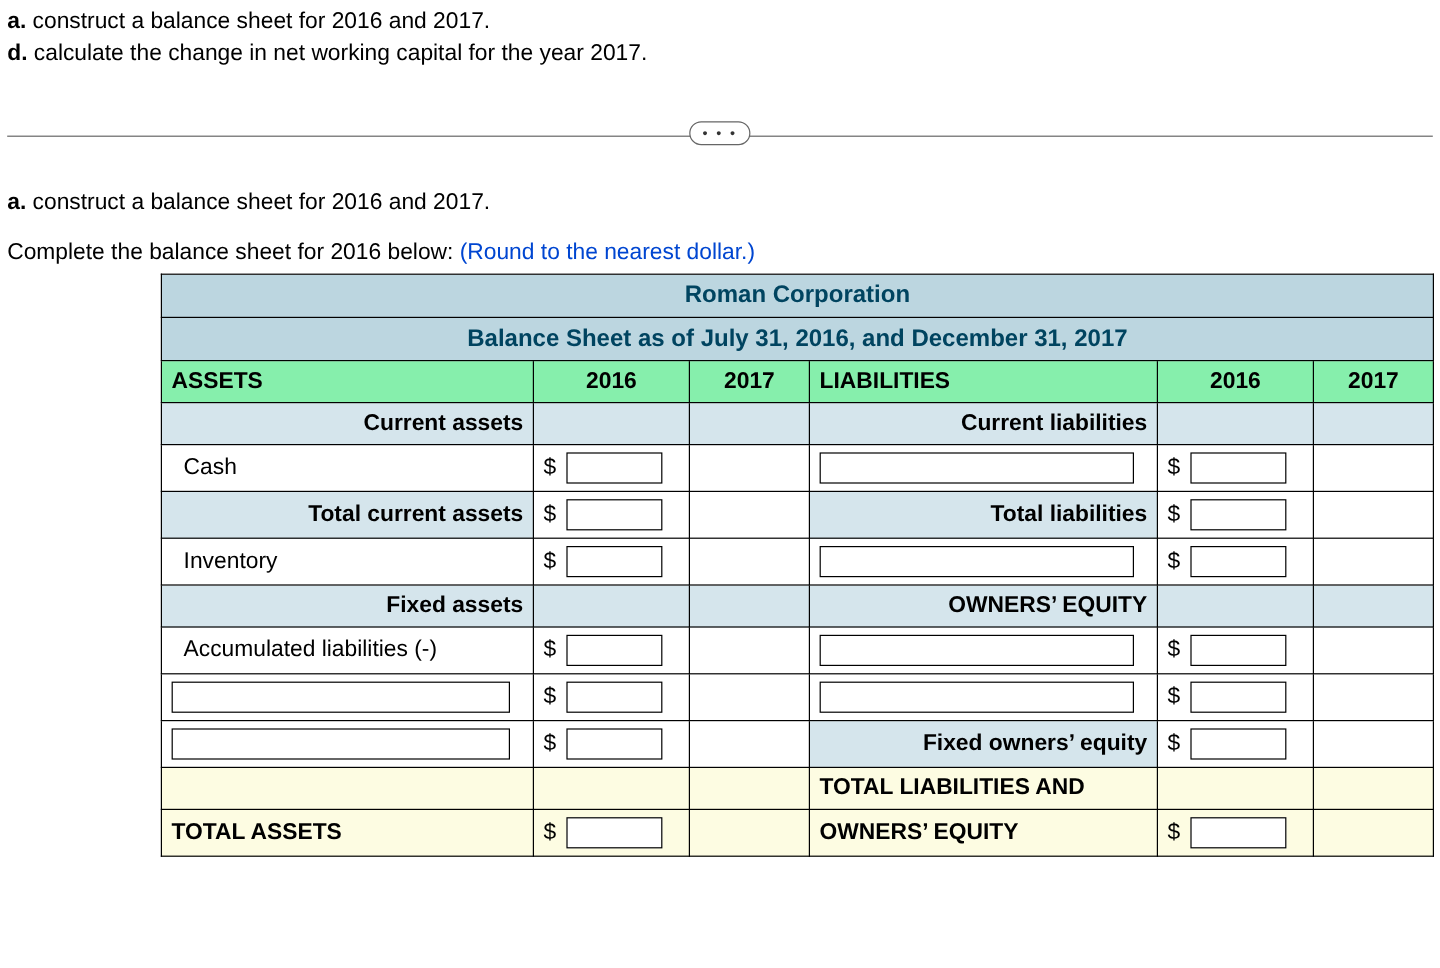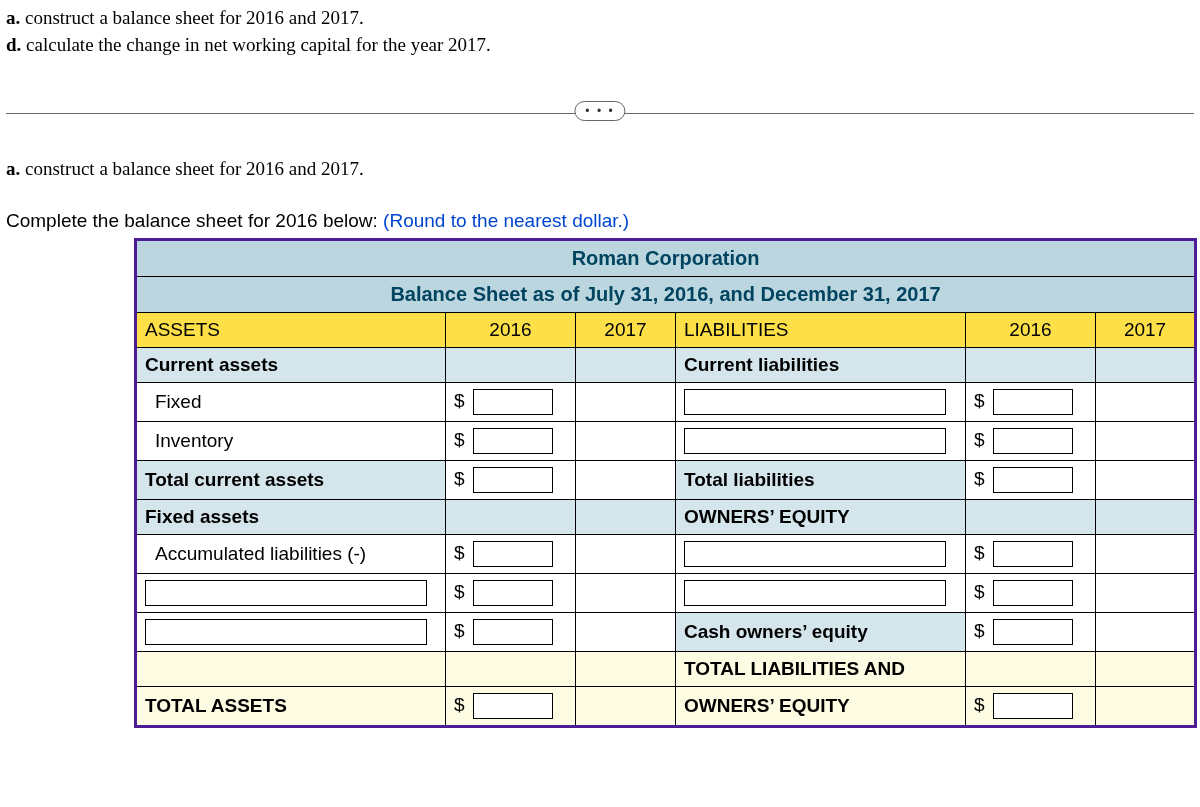--- a/index.html
+++ b/index.html
@@ -10,21 +10,20 @@
     color: #000;
     background: #fff;
     width: 1200px;
   }
   .wrap {
     padding: 4px 6px;
   }
   .q-line {
     margin: 2px 0;
     line-height: 1.3;
-    font-family: Liberation Serif, serif;
   }
   .q-line .letter {
     font-weight: bold;
   }
   .ellipsis-bar {
     position: relative;
     height: 40px;
     margin-top: 36px;
     margin-bottom: 24px;
   }
@@ -45,63 +44,64 @@
     background: #fff;
     padding: 2px 10px;
     font-size: 12px;
     letter-spacing: 2px;
     color: #333;
   }
   .section-a {
     margin-top: 4px;
   }
   .complete-line {
-    margin-top: 28px;
+    margin-top: 18px;
   }
   .blue-note {
     color: #0046d1;
   }
 
   .sheet {
     margin-top: 6px;
     margin-left: 128px;
     width: 1060px;
-    border: 3px solid #4c1d95;
+    border: 1px solid #4c1d95;
     border-collapse: collapse;
     table-layout: fixed;
   }
   .sheet td, .sheet th {
     border: 1px solid #000;
     padding: 6px 8px;
     font-size: 19px;
     vertical-align: middle;
   }
   .hdr-row td {
     background: #bcd6e0;
     text-align: center;
     font-weight: bold;
     color: #004460;
     font-size: 20px;
   }
   .col-head td {
-    background: #fde047;
-    font-weight: normal;
+    background: #86efac;
+    font-weight: bold;
     color: #000;
     text-align: center;
   }
   .col-head td.left-head {
     text-align: left;
     padding-left: 8px;
   }
   .subhead td.shade {
     background: #d5e5ec;
     font-weight: bold;
   }
   td.shade {
     background: #d5e5ec;
+    text-align: right;
   }
   td.label {
     background: #fff;
     padding-left: 8px;
   }
   td.indent {
     padding-left: 18px;
   }
   td.amount {
     background: #fff;
@@ -193,69 +193,69 @@
     <tr class="subhead">
       <td class="shade">Current assets</td>
       <td class="shade"></td>
       <td class="shade"></td>
       <td class="shade">Current liabilities</td>
       <td class="shade"></td>
       <td class="shade"></td>
     </tr>
 
     <tr>
-      <td class="label indent">Fixed</td>
+      <td class="label indent">Cash</td>
       <td class="amount">
         <span class="dollar">$</span>
         <span class="inp inp-num"></span>
       </td>
       <td class="empty"></td>
       <td class="label">
         <span class="inp inp-wide"></span>
       </td>
       <td class="amount">
         <span class="dollar">$</span>
         <span class="inp inp-num"></span>
       </td>
       <td class="empty"></td>
     </tr>
 
-
-    <tr>
-      <td class="label indent">Inventory</td>
-      <td class="amount">
-        <span class="dollar">$</span>
-        <span class="inp inp-num"></span>
-      </td>
-      <td class="empty"></td>
-      <td class="label">
-        <span class="inp inp-wide"></span>
-      </td>
-      <td class="amount">
-        <span class="dollar">$</span>
-        <span class="inp inp-num"></span>
-      </td>
-      <td class="empty"></td>
-    </tr>
 
     <tr>
       <td class="shade bold">Total current assets</td>
       <td class="amount">
         <span class="dollar">$</span>
         <span class="inp inp-num"></span>
       </td>
       <td class="empty shade"></td>
       <td class="shade bold">Total liabilities</td>
       <td class="amount">
         <span class="dollar">$</span>
         <span class="inp inp-num"></span>
       </td>
       <td class="empty shade"></td>
     </tr>
 
+    <tr>
+      <td class="label indent">Inventory</td>
+      <td class="amount">
+        <span class="dollar">$</span>
+        <span class="inp inp-num"></span>
+      </td>
+      <td class="empty"></td>
+      <td class="label">
+        <span class="inp inp-wide"></span>
+      </td>
+      <td class="amount">
+        <span class="dollar">$</span>
+        <span class="inp inp-num"></span>
+      </td>
+      <td class="empty"></td>
+    </tr>
+
     <tr class="subhead">
       <td class="shade">Fixed assets</td>
       <td class="shade"></td>
       <td class="shade"></td>
       <td class="shade">OWNERS’ EQUITY</td>
       <td class="shade"></td>
       <td class="shade"></td>
     </tr>
 
     <tr>
@@ -296,21 +296,21 @@
 
     <tr>
       <td class="label">
         <span class="inp inp-wide" style="width:280px"></span>
       </td>
       <td class="amount">
         <span class="dollar">$</span>
         <span class="inp inp-num"></span>
       </td>
       <td class="empty"></td>
-      <td class="shade bold">Cash owners’ equity</td>
+      <td class="shade bold">Fixed owners’ equity</td>
       <td class="amount">
         <span class="dollar">$</span>
         <span class="inp inp-num"></span>
       </td>
       <td class="empty shade"></td>
     </tr>
 
     <tr>
       <td class="highlight"></td>
       <td class="highlight"></td>

